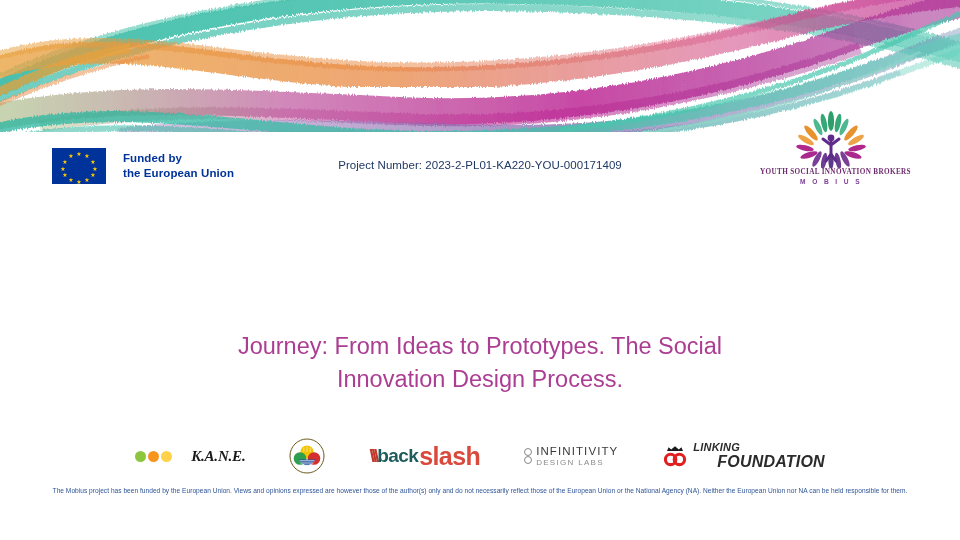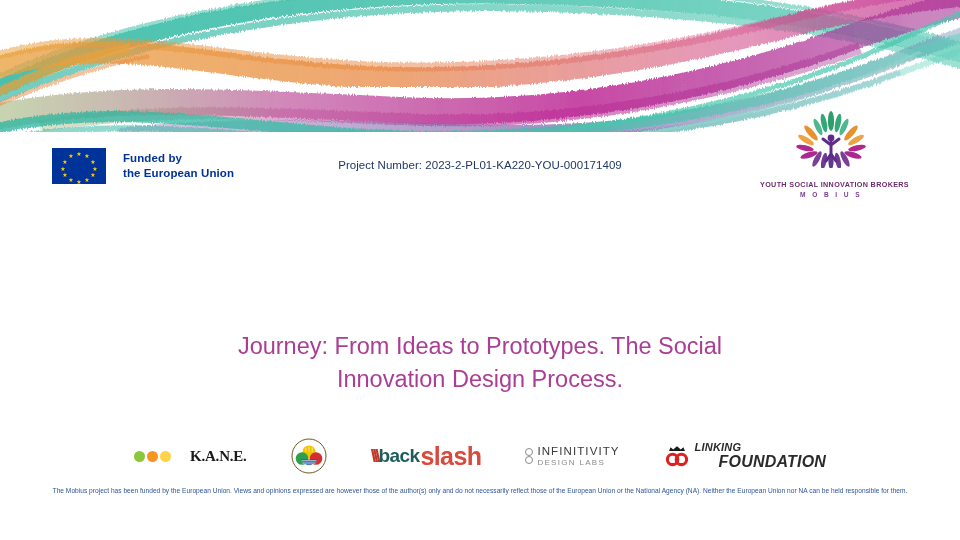--- a/index.html
+++ b/index.html
@@ -70,22 +70,23 @@
     right: 58px; top: 110px;
     width: 142px;
     text-align: center;
   }
   .mobius-logo svg { display: block; margin: 0 auto; }
   .mobius-logo .ml-title {
     font-size: 7.2px;
     font-weight: bold;
     letter-spacing: 0.35px;
     color: #6E2B6E;
-    margin-top: 12px;
+    margin-top: 0;
     white-space: nowrap;
+    font-family: Liberation Serif, serif;
   }
   .mobius-logo .ml-sub {
     font-size: 6.6px;
     font-weight: bold;
     letter-spacing: 2.4px;
     color: #7B3F98;
     margin-top: 2px;
   }
 
   
@@ -115,21 +116,21 @@
     left: 0; right: 0; top: 436px;
     height: 40px;
     display: flex;
     align-items: center;
     justify-content: center;
     gap: 44px;
   }
   .partner { display: flex; align-items: center; height: 40px; }
 
   
-  .kane { gap: 16px; }
+  .kane { gap: 16px; font-style: italic; }
   .kane .dots { display: flex; gap: 2px; align-items: center; }
   .kane .dot { width: 11px; height: 11px; border-radius: 50%; }
   .kane .d1 { background: #8CC63F; }
   .kane .d2 { background: #F7941E; }
   .kane .d3 { background: #FFD24A; }
   .kane .kane-txt {
     font-family: "Liberation Serif", serif;
     font-weight: bold;
     font-size: 15px;
     color: #1A1A1A;

